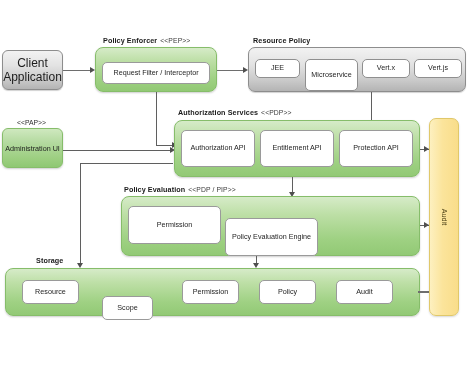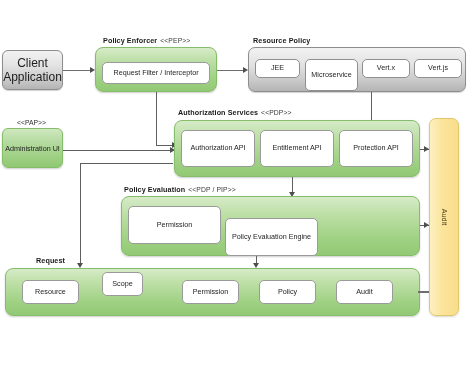--- a/index.html
+++ b/index.html
@@ -240,28 +240,28 @@
     <span>Policy Evaluation Engine</span>
   </div>
 
   <div class="line-h" style="left:420px;top:225px;width:10px;"></div>
   <div class="arrow-r" style="left:424px;top:221.8px;"></div>
 
   <div class="line-v" style="left:256px;top:256px;height:9px;"></div>
   <div class="arrow-d" style="left:253px;top:263px;"></div>
 
   <div class="caption" style="left:36px;top:256px;">
-    <span>Request</span>
+    <span>Storage</span>
   </div>
 
   <div class="green-group" style="left:5px;top:268px;width:415px;height:48px;"></div>
   <div class="white-box" style="left:22px;top:280px;width:57px;height:24px;">
     <span>Resource</span>
   </div>
-  <div class="white-box" style="left:102px;top:272px;width:41px;height:24px;">
+  <div class="white-box" style="left:102px;top:296px;width:51px;height:24px;">
     <span>Scope</span>
   </div>
   <div class="white-box" style="left:182px;top:280px;width:57px;height:24px;">
     <span>Permission</span>
   </div>
   <div class="white-box" style="left:259px;top:280px;width:57px;height:24px;">
     <span>Policy</span>
   </div>
   <div class="white-box" style="left:336px;top:280px;width:57px;height:24px;">
     <span>Audit</span>

